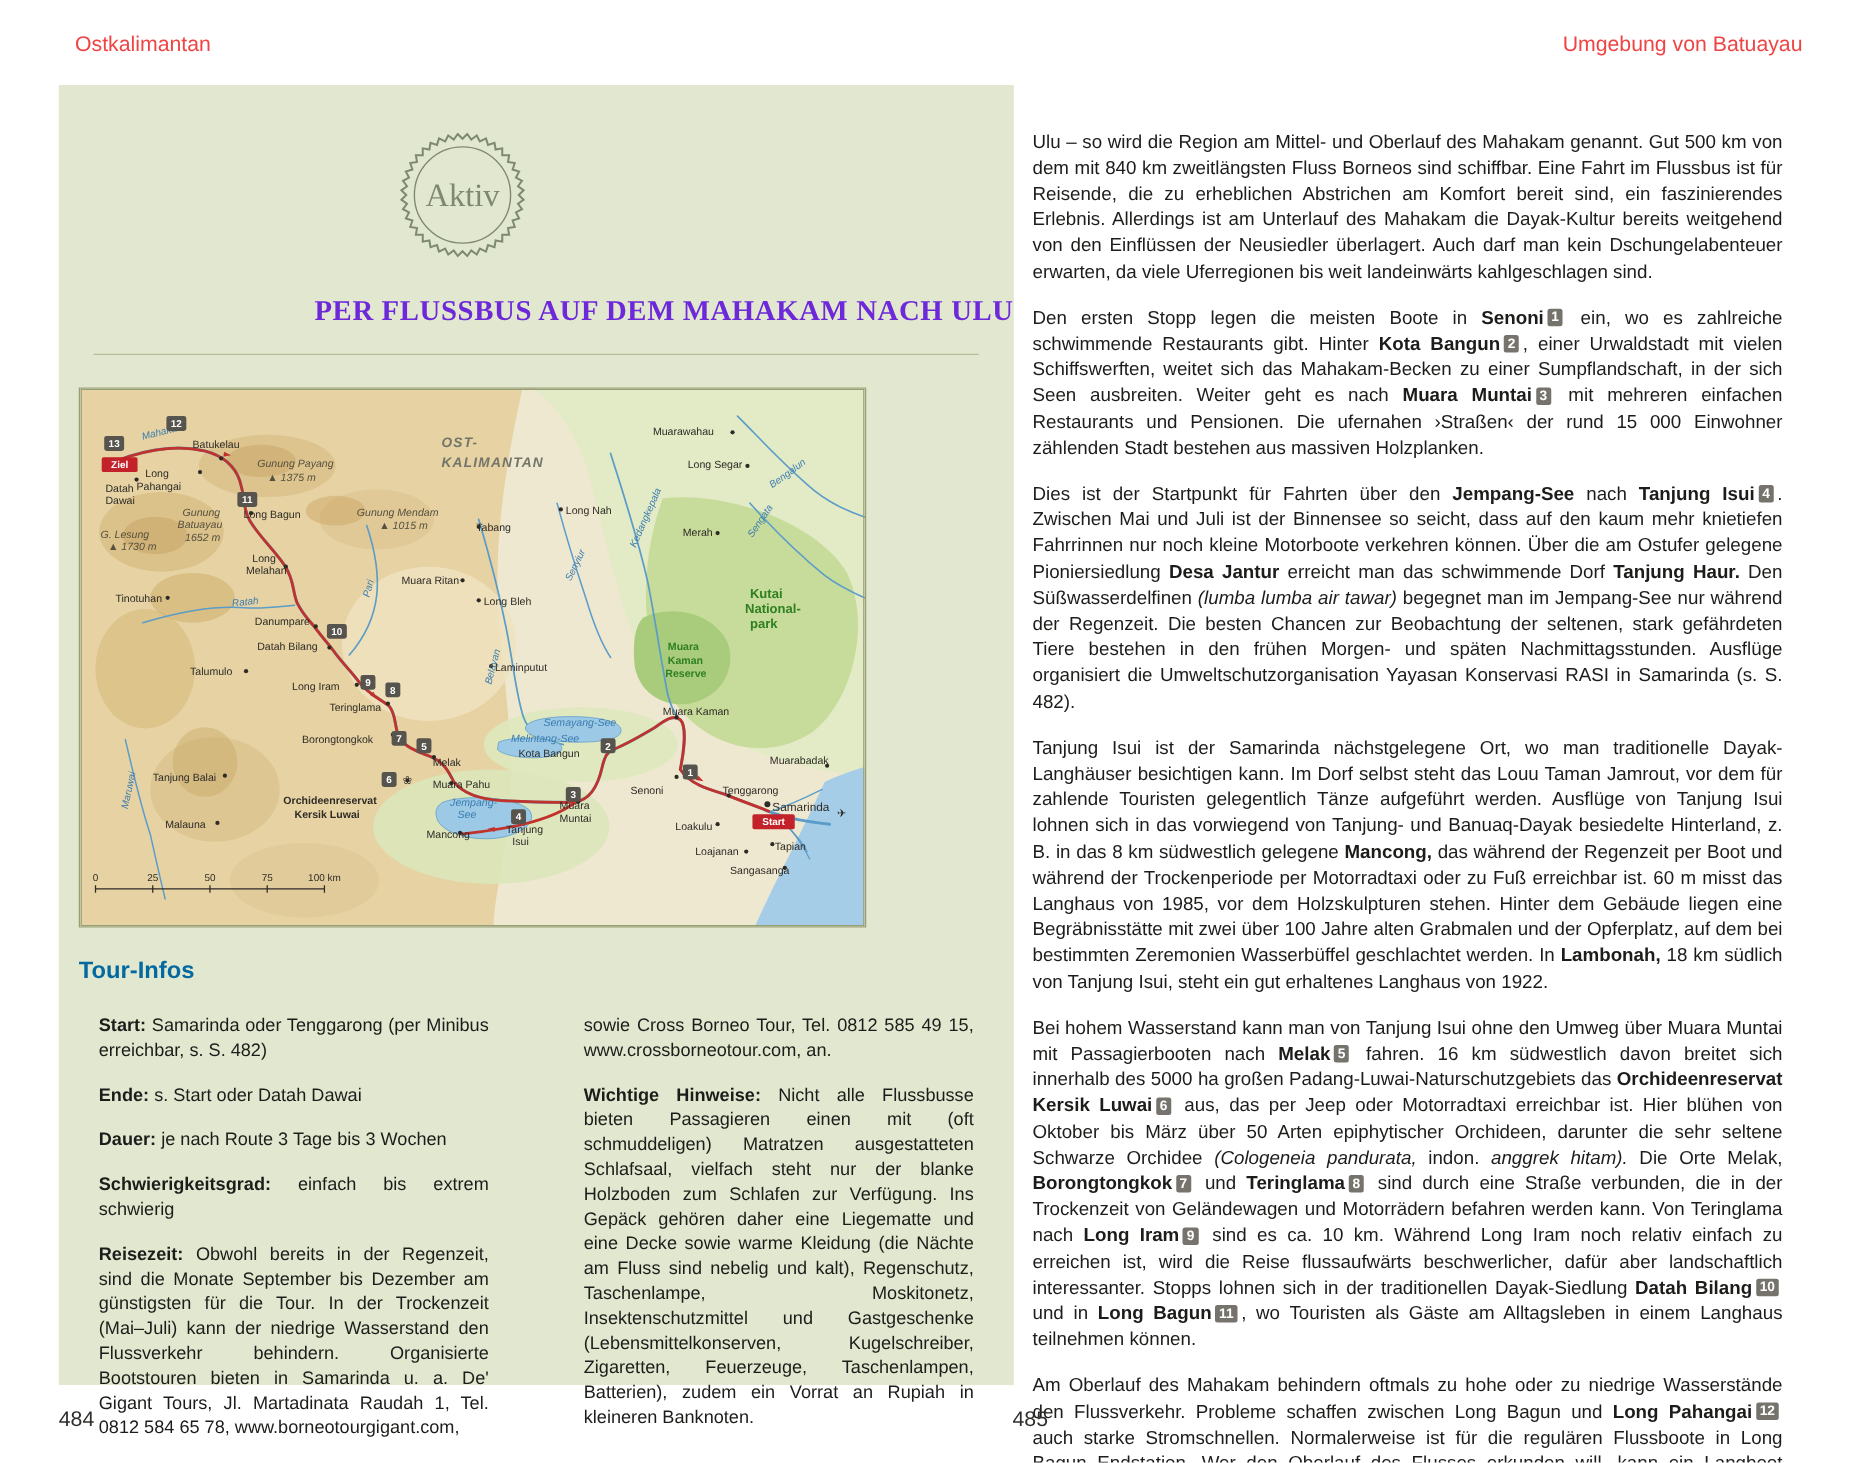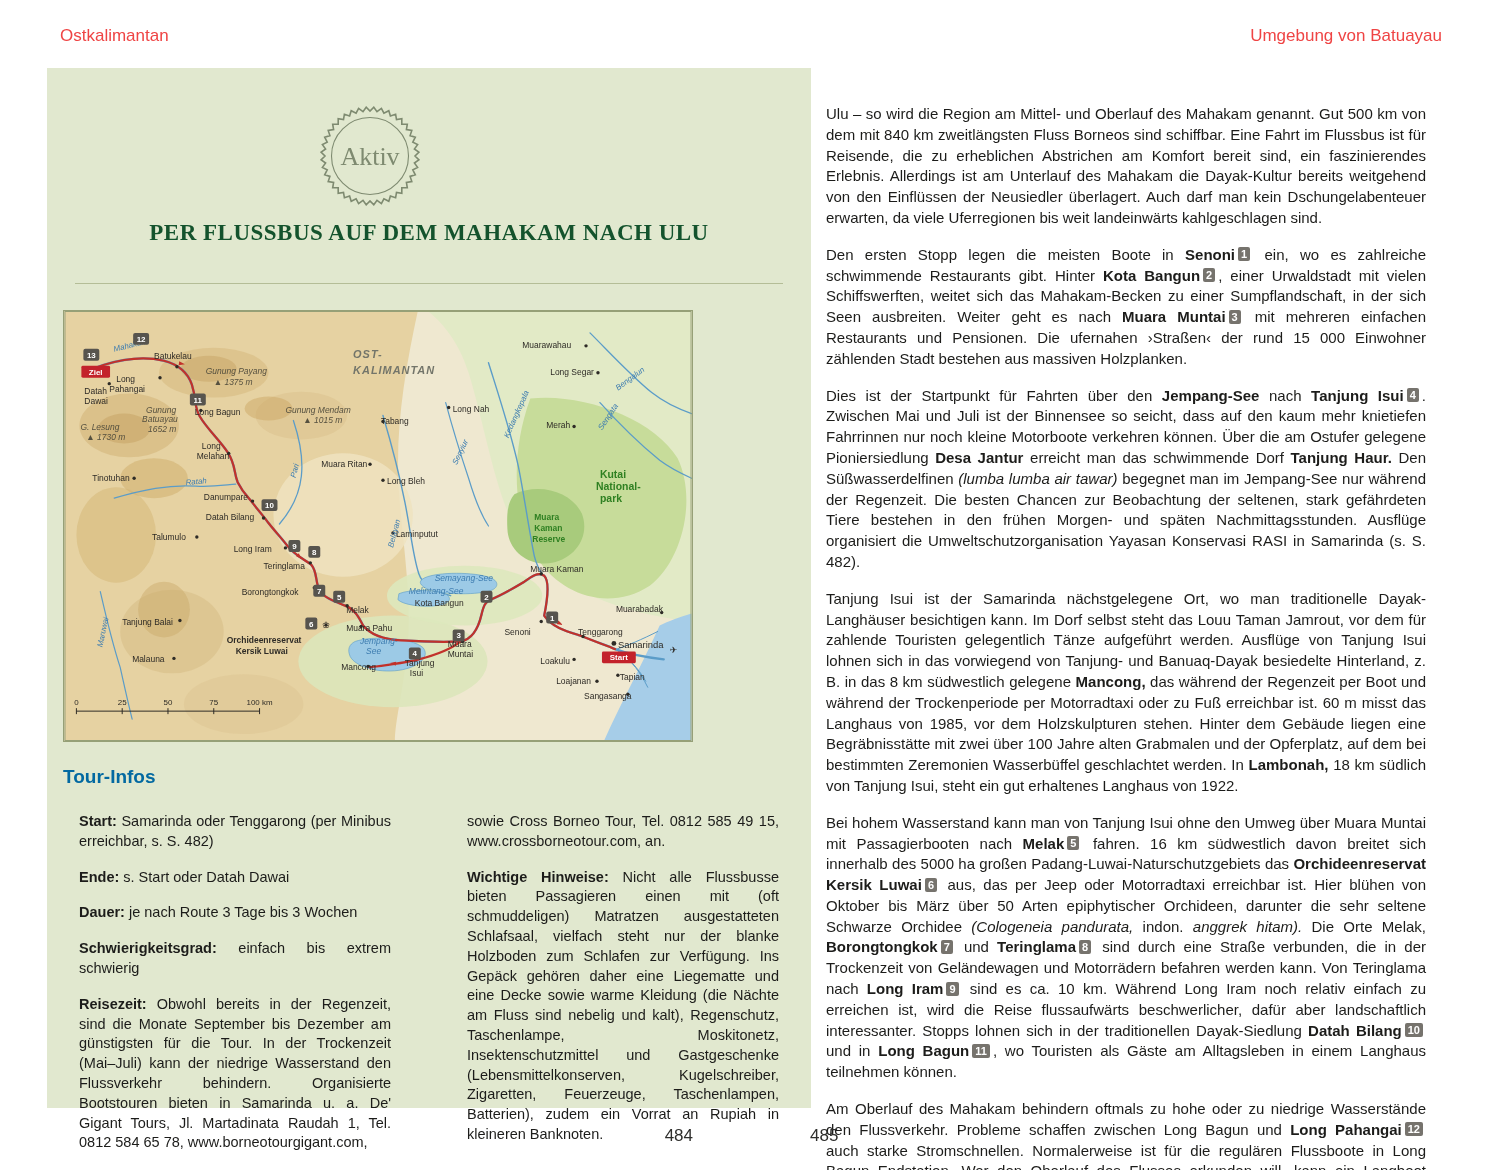--- a/index.html
+++ b/index.html
@@ -4,36 +4,36 @@
 <style>
   *{margin:0;padding:0;box-sizing:border-box}
   html,body{background:#fff}
   body{width:1500px;height:1170px;position:relative;font-family:"Liberation Sans",sans-serif;color:#1c1c1a;overflow:hidden}
   .page-header{position:absolute;top:26px;font-size:17px;color:#ef4444}
   .left-h{left:60px}
   .right-h{right:58px;text-align:right}
   .panel{position:absolute;left:47px;top:68px;width:764px;height:1040px;background:#e1e8cf}
   .stamp{position:absolute;left:273px;top:38px;width:100px;height:100px}
   .stamp-text{font-family:"Liberation Serif",serif;font-size:26px;fill:#7e8a70}
-  .act-title{position:absolute;top:152px;left:0;right:0;text-align:center;
-    font-family:"Liberation Serif",serif;font-weight:bold;font-size:23px;color:#14532d;letter-spacing:.5px}
+  .act-title{position:absolute;top:168px;left:0;right:0;text-align:right;
+    font-family:"Liberation Serif",serif;font-weight:bold;font-size:23px;color:#6d28d9;letter-spacing:.5px}
   .title-rule{position:absolute;top:215px;left:28px;right:28px;border-top:1px solid #b4bd97}
   .mapbox{position:absolute;left:16px;top:242px;width:630px;height:432px;border:1px solid #96a077;background:#efe8d0}
   .tour{position:absolute;left:16px;right:16px;top:698px}
   .tour-h{font-size:19px;font-weight:bold;color:#0369a1;margin-bottom:8px}
   .tour-cols{display:flex;gap:44px}
   .tourcol{flex:1;font-size:14.5px;line-height:19.8px;text-align:justify;color:#1c1c1a}
   .right-text{position:absolute;left:810px;top:88px;width:632px;font-size:15px;line-height:20.8px;text-align:justify;color:#1c1c1a}
   .para{margin:16px}
   .b{font-weight:bold}
   .i{font-style:italic}
   .nbadge{display:inline-block;background:#76736d;color:#fff;font-size:11px;font-weight:bold;line-height:14px;
     min-width:9px;padding:0 3px;border-radius:2px;text-align:center;margin:0 3px;vertical-align:1.5px}
   .pagenum{position:absolute;top:1126px;font-size:17px;color:#2e2e2c}
-  .pn-left{left:47px;width:646px;text-align:right}
+  .pn-left{left:47px;width:646px;text-align:left}
   .pn-right{left:810px;width:632px;text-align:left}
   
   .ml{font-size:8.5px;fill:#2e2b26;font-family:"Liberation Sans",sans-serif}
   .it{font-style:italic;fill:#55503f}
   .river{font-style:italic;fill:#3e7db0;font-size:8px}
   .lake{font-style:italic;fill:#3e7db0}
   .gb{font-weight:bold;fill:#2f8022;font-size:10.5px;font-style:normal}
   .gbs{font-weight:bold;fill:#2f8022;font-size:8.5px}
   .bd{font-weight:bold}
   .big{font-size:9.5px}

